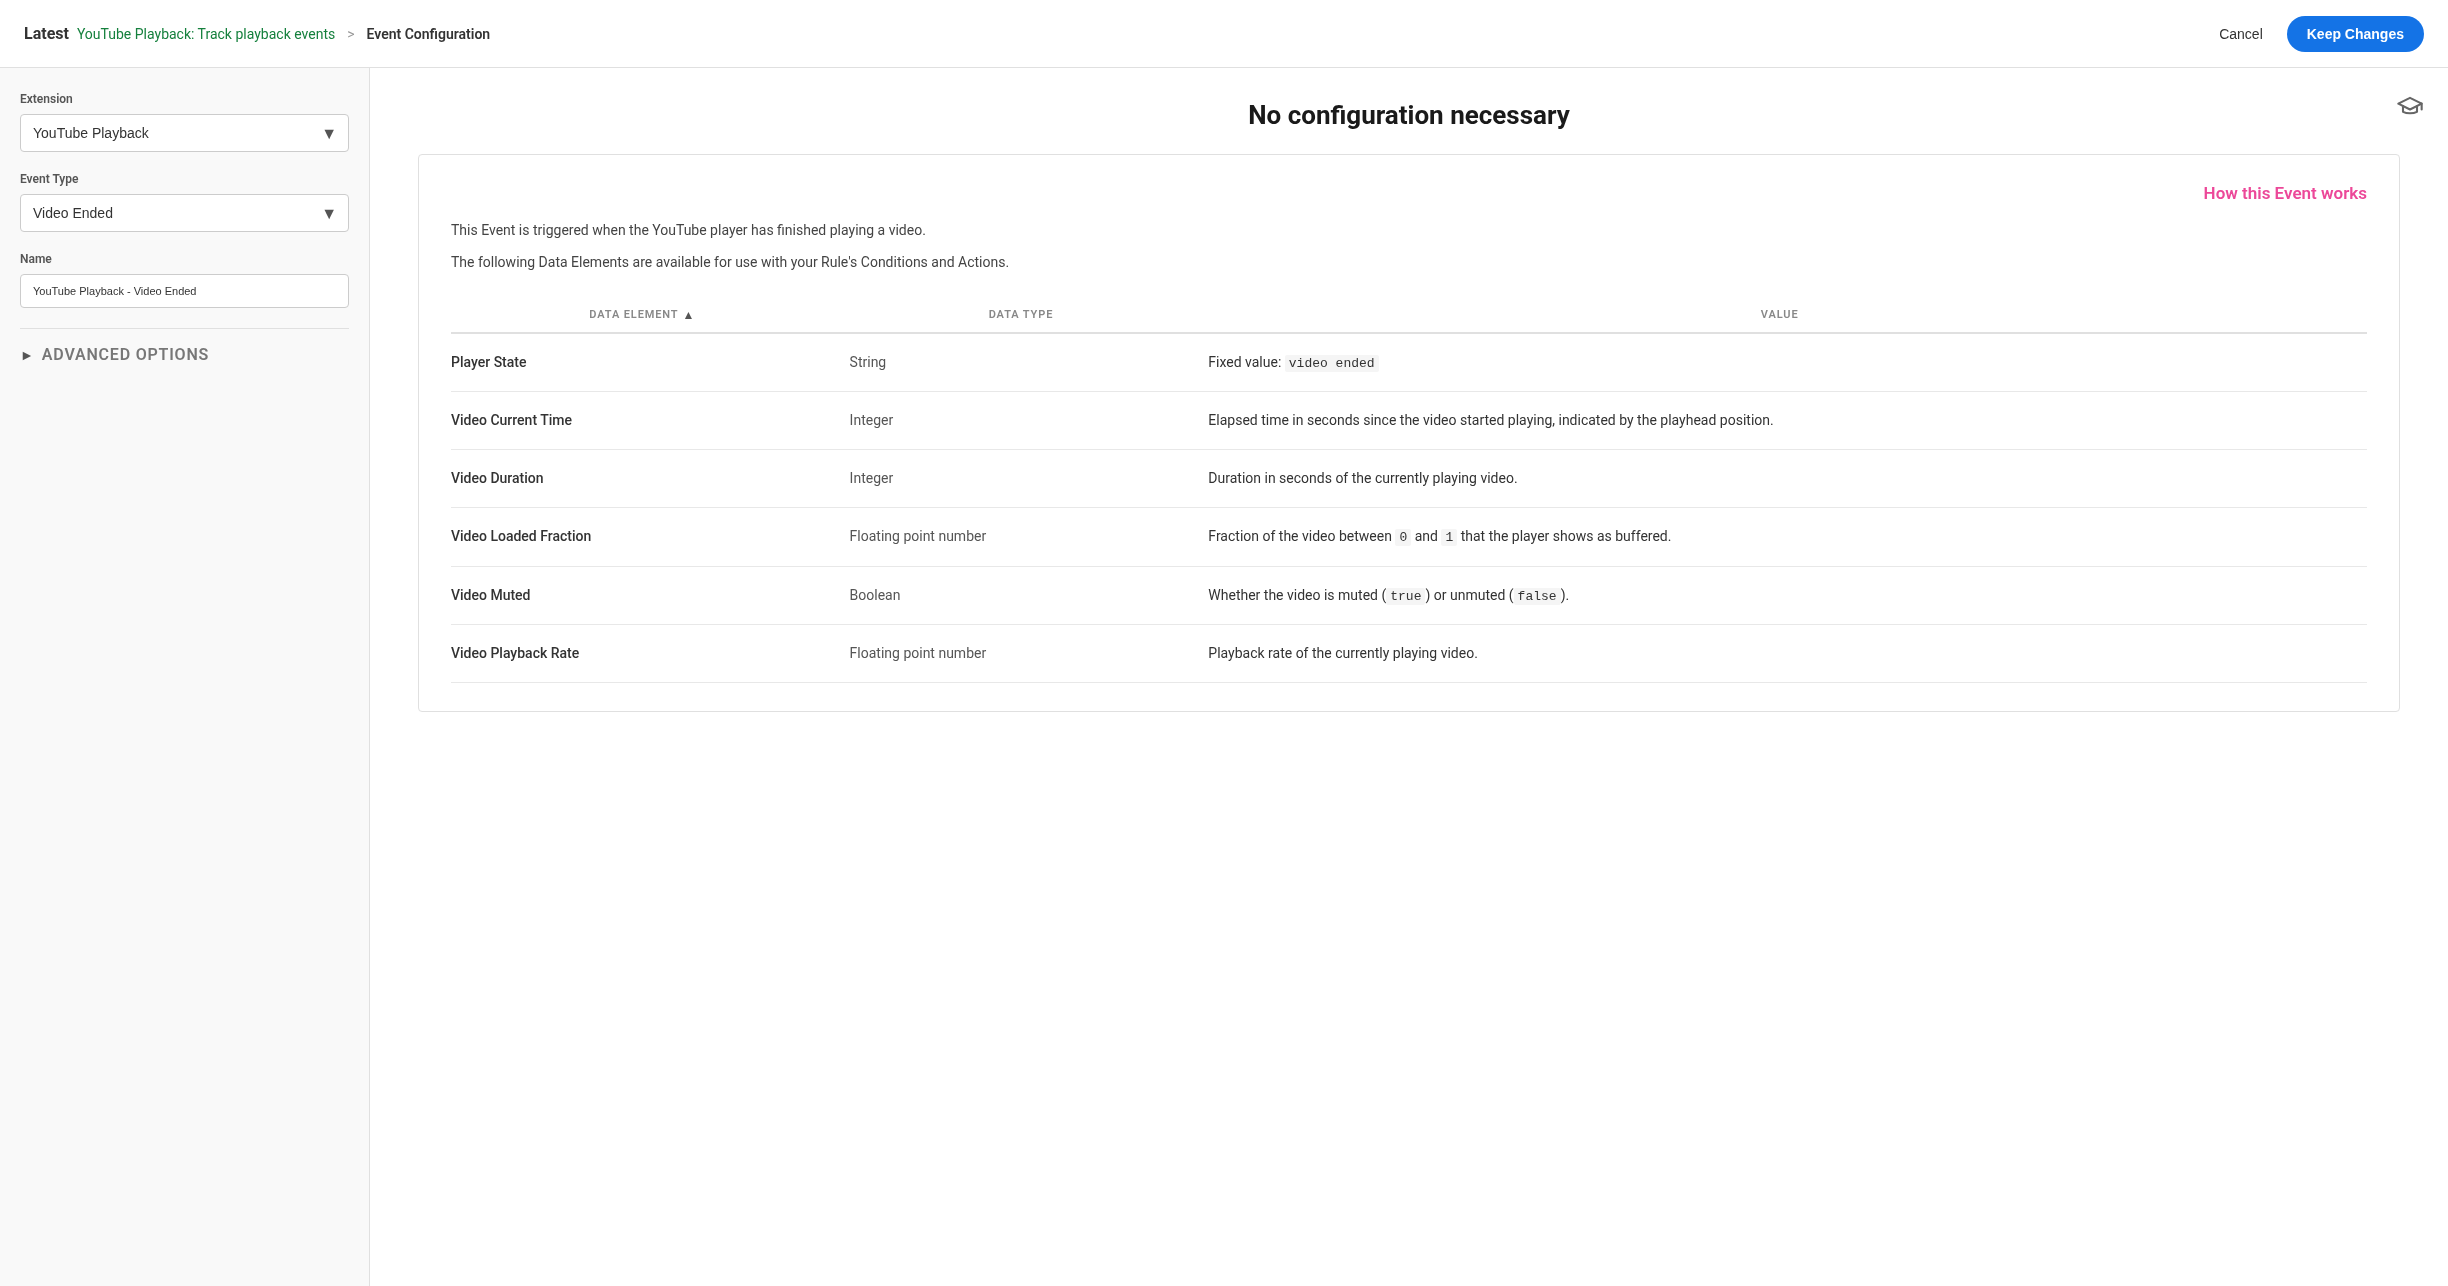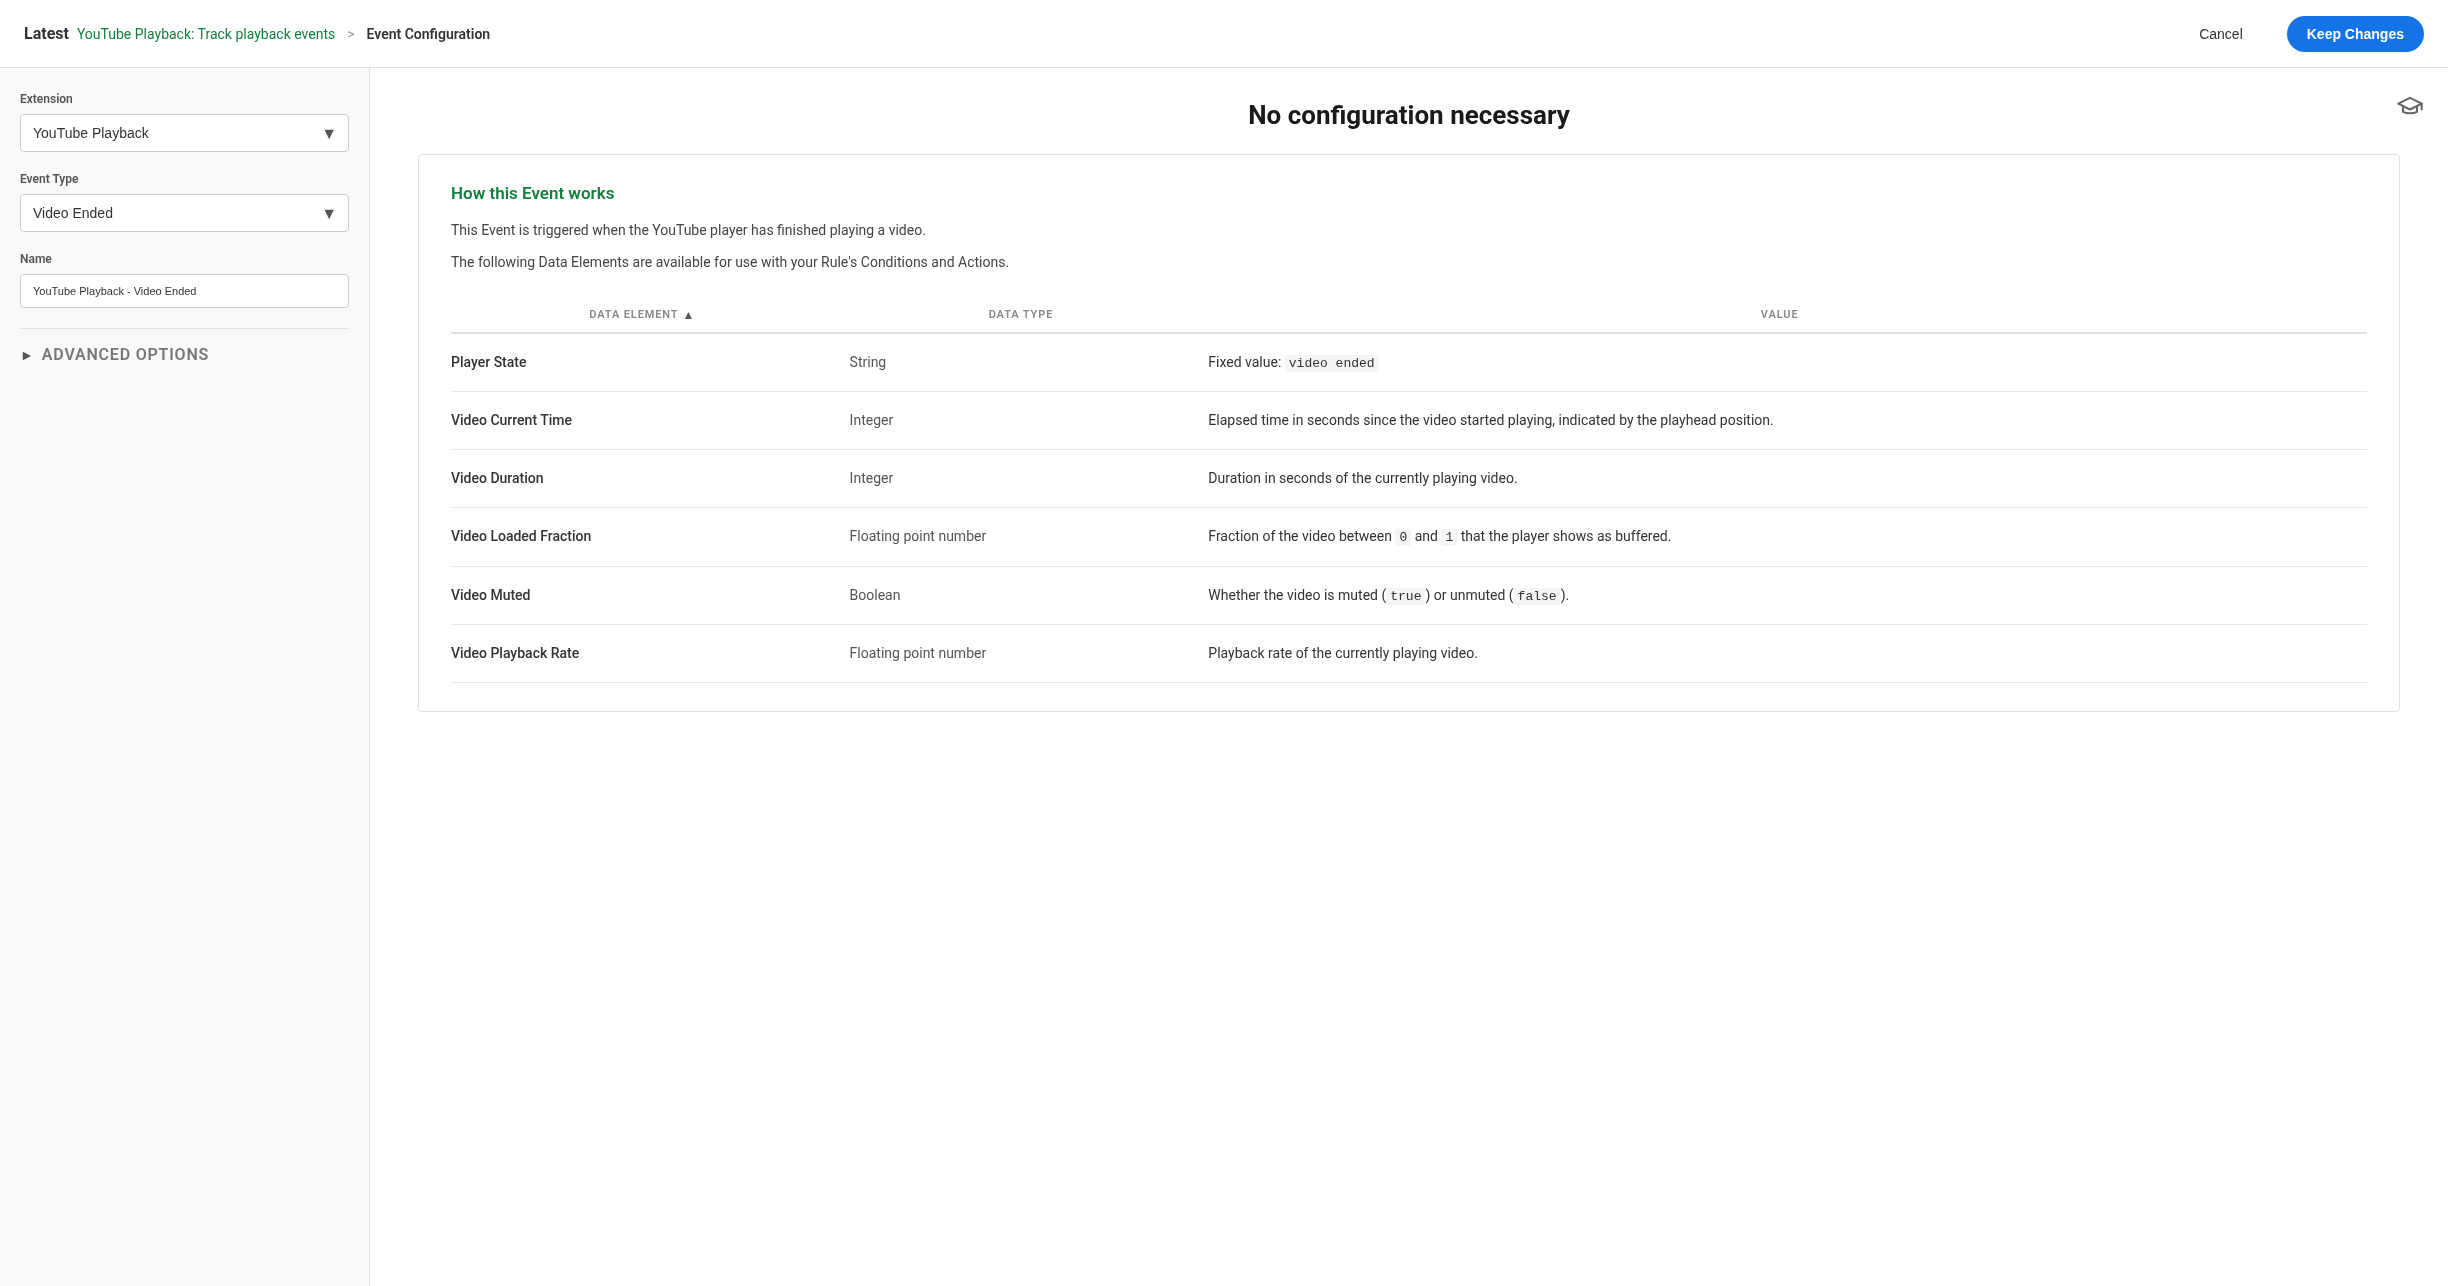--- a/index.html
+++ b/index.html
@@ -42,21 +42,21 @@
       margin: 0 4px;
     }
     .header-current {
       font-weight: 600;
       font-size: 14px;
       color: #333;
     }
     .header-actions {
       display: flex;
       align-items: center;
-      gap: 28px;
+      gap: 8px;
     }
     .btn-cancel {
       background: none;
       border: none;
       cursor: pointer;
       font-size: 14px;
       color: #333;
       padding: 8px 16px;
     }
     .btn-keep-changes {
@@ -164,22 +164,23 @@
     
     .info-box {
       border: 1px solid #e0e0e0;
       border-radius: 4px;
       padding: 28px 32px;
       background: #fff;
     }
     .info-box-title {
       font-size: 17px;
       font-weight: 600;
-      color: #15803d;
+      color: #ec4899;
       margin-bottom: 16px;
+      text-align: right;
     }
     .info-box-desc {
       font-size: 14px;
       color: #444;
       line-height: 1.6;
       margin-bottom: 10px;
     }
     .info-box-desc2 {
       font-size: 14px;
       color: #444;

